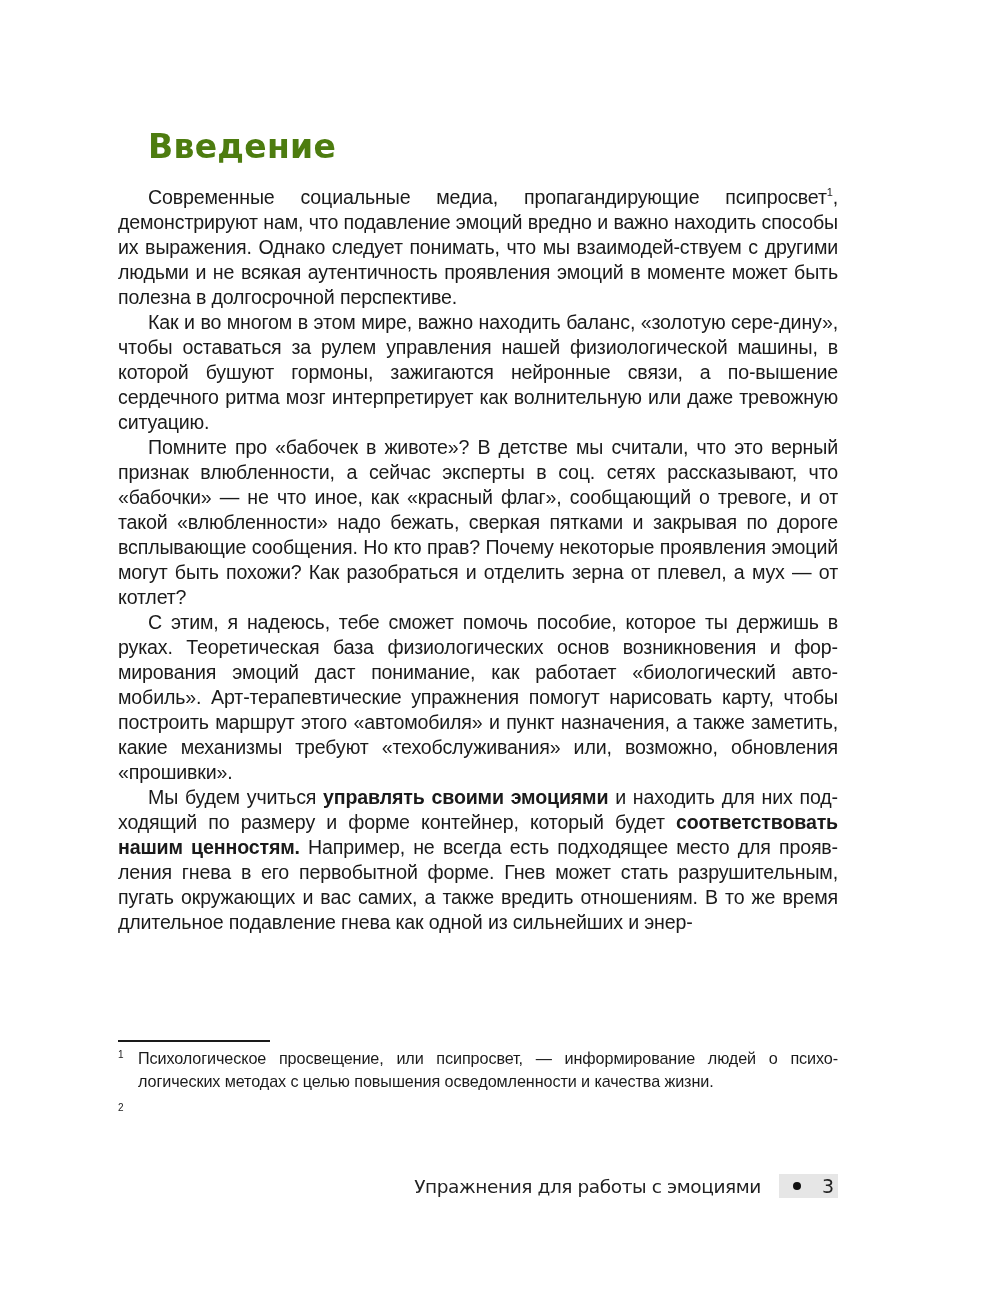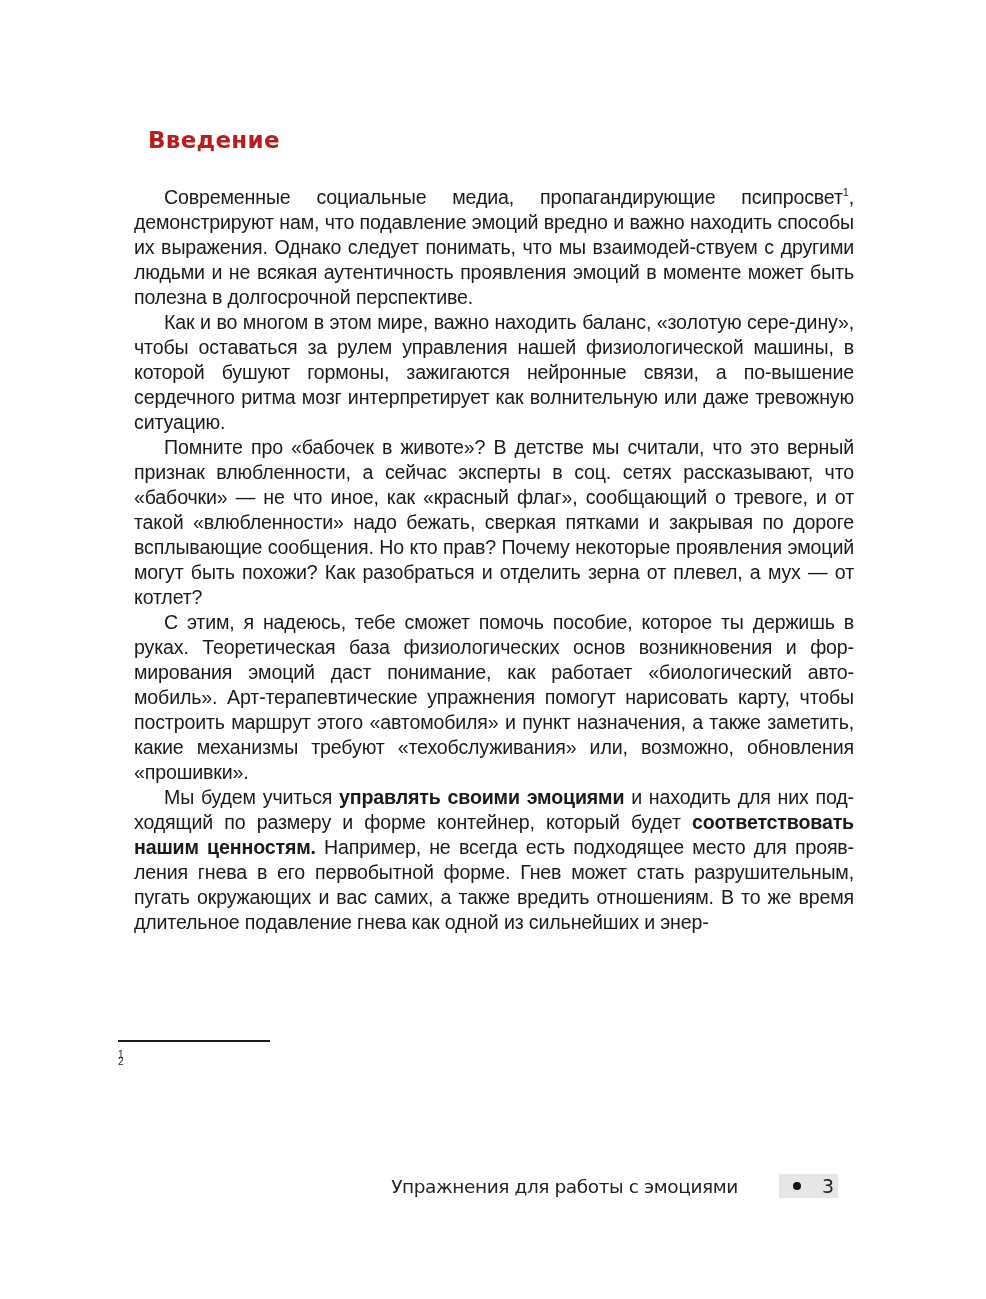--- a/index.html
+++ b/index.html
@@ -1,32 +1,32 @@
 <!DOCTYPE html>
 <html><head>
 <meta charset="utf-8">
 <style>
   html, body { margin: 0; padding: 0; background: #ffffff; }
   body { width: 986px; height: 1299px; position: relative; overflow: hidden;
          font-family: "Liberation Sans", "DejaVu Sans", sans-serif; color: #1a1a1a; }
   .page { position: absolute; left: 118px; top: 0; width: 720px; }
   .title { position: absolute; left: 30px; top: 127px; margin: 0;
            font-family: "DejaVu Sans", sans-serif; font-weight: bold;
-           font-size: 23px; color: #b91c1c; letter-spacing: 0.3px; }
-  .body { position: absolute; left: 16px; top: 185px; width: 720px; }
+           font-size: 33px; color: #4d7c0f; letter-spacing: 0.3px; }
+  .body { position: absolute; left: 0; top: 185px; width: 720px; }
   .para { margin: 0; font-size: 19.6px; line-height: 25px; text-align: justify;
           text-indent: 30px; letter-spacing: -0.15px; }
   .para b { font-weight: bold; }
   sup { font-size: 11px; line-height: 0; vertical-align: super; }
   .fn-rule { position: absolute; left: 0; top: 1040px; width: 152px; height: 2px; background: #1a1a1a; }
   .footnotes { position: absolute; left: 0; top: 1047px; width: 720px; }
   .fn { position: relative; padding-left: 20px; font-size: 16.2px; line-height: 23px;
         text-align: justify; margin: 0 0 7px 0; letter-spacing: -0.1px; }
   .fn .fn-num { position: absolute; left: 0; top: 0; font-size: 10px; line-height: 16px; }
-  .running-footer { position: absolute; right: 148px; top: 1174px; display: flex; align-items: center; gap: 23px; }
+  .running-footer { position: absolute; right: 148px; top: 1174px; display: flex; align-items: center; }
   .footer-title { font-family: "DejaVu Sans", sans-serif; font-size: 18.5px; color: #222; letter-spacing: -0.4px; margin-right: 18px; }
   .page-box { background: #e6e6e6; width: 59px; height: 24px; display: flex; align-items: center;
               justify-content: space-between; padding: 0 4px 0 14px; box-sizing: border-box; }
   .bullet { width: 8px; height: 8px; border-radius: 50%; background: #111; display: inline-block; }
   .page-num { font-family: "DejaVu Sans", sans-serif; font-size: 19px; color: #222; }
 </style>
 </head>
 <body>
 
 <div class="page">
@@ -36,21 +36,21 @@
       <p class="para"><span>Современные социальные медиа, пропагандирующие псипросвет</span><sup>1</sup><span>, демонстрируют нам, что подавление эмоций вредно и важно находить способы их выражения. Однако следует понимать, что мы взаимодей-ствуем с другими людьми и не всякая аутентичность проявления эмоций в моменте может быть полезна в долгосрочной перспективе.</span></p>
       <p class="para"><span>Как и во многом в этом мире, важно находить баланс, «золотую сере-дину», чтобы оставаться за рулем управления нашей физиологической машины, в которой бушуют гормоны, зажигаются нейронные связи, а по-вышение сердечного ритма мозг интерпретирует как волнительную или даже тревожную ситуацию.</span></p>
       <p class="para"><span>Помните про «бабочек в животе»? В детстве мы считали, что это верный признак влюбленности, а сейчас эксперты в соц. сетях рассказывают, что «бабочки» — не что иное, как «красный флаг», сообщающий о тревоге, и от такой «влюбленности» надо бежать, сверкая пятками и закрывая по дороге всплывающие сообщения. Но кто прав? Почему некоторые проявления эмоций могут быть похожи? Как разобраться и отделить зерна от плевел, а мух — от котлет?</span></p>
       <p class="para"><span>С этим, я надеюсь, тебе сможет помочь пособие, которое ты держишь в руках. Теоретическая база физиологических основ возникновения и фор-мирования эмоций даст понимание, как работает «биологический авто-мобиль». Арт-терапевтические упражнения помогут нарисовать карту, чтобы построить маршрут этого «автомобиля» и пункт назначения, а также заметить, какие механизмы требуют «техобслуживания» или, возможно, обновления «прошивки».</span></p>
       <p class="para"><span>Мы будем учиться </span><b>управлять своими эмоциями</b><span> и находить для них под-ходящий по размеру и форме контейнер, который будет </span><b>соответствовать нашим ценностям.</b><span> Например, не всегда есть подходящее место для прояв-ления гнева в его первобытной форме. Гнев может стать разрушительным, пугать окружающих и вас самих, а также вредить отношениям. В то же время длительное подавление гнева как одной из сильнейших и энер-</span></p>
     </div>
 
   <div class="fn-rule"></div>
 
   <div class="footnotes" id="footnotes">
-      <p class="fn"><span class="fn-num">1</span></p>
+      <p class="fn"><span class="fn-num">1</span><span>Психологическое просвещение, или псипросвет, — информирование людей о психо-логических методах с целью повышения осведомленности и качества жизни.</span></p>
       <p class="fn"><span class="fn-num">2</span></p>
     </div>
 </div>
 
 <div class="running-footer">
   <span class="footer-title">Упражнения для работы с эмоциями</span>
   <span class="page-box">
     <span class="bullet"></span>
     <span class="page-num">3</span>
   </span>

